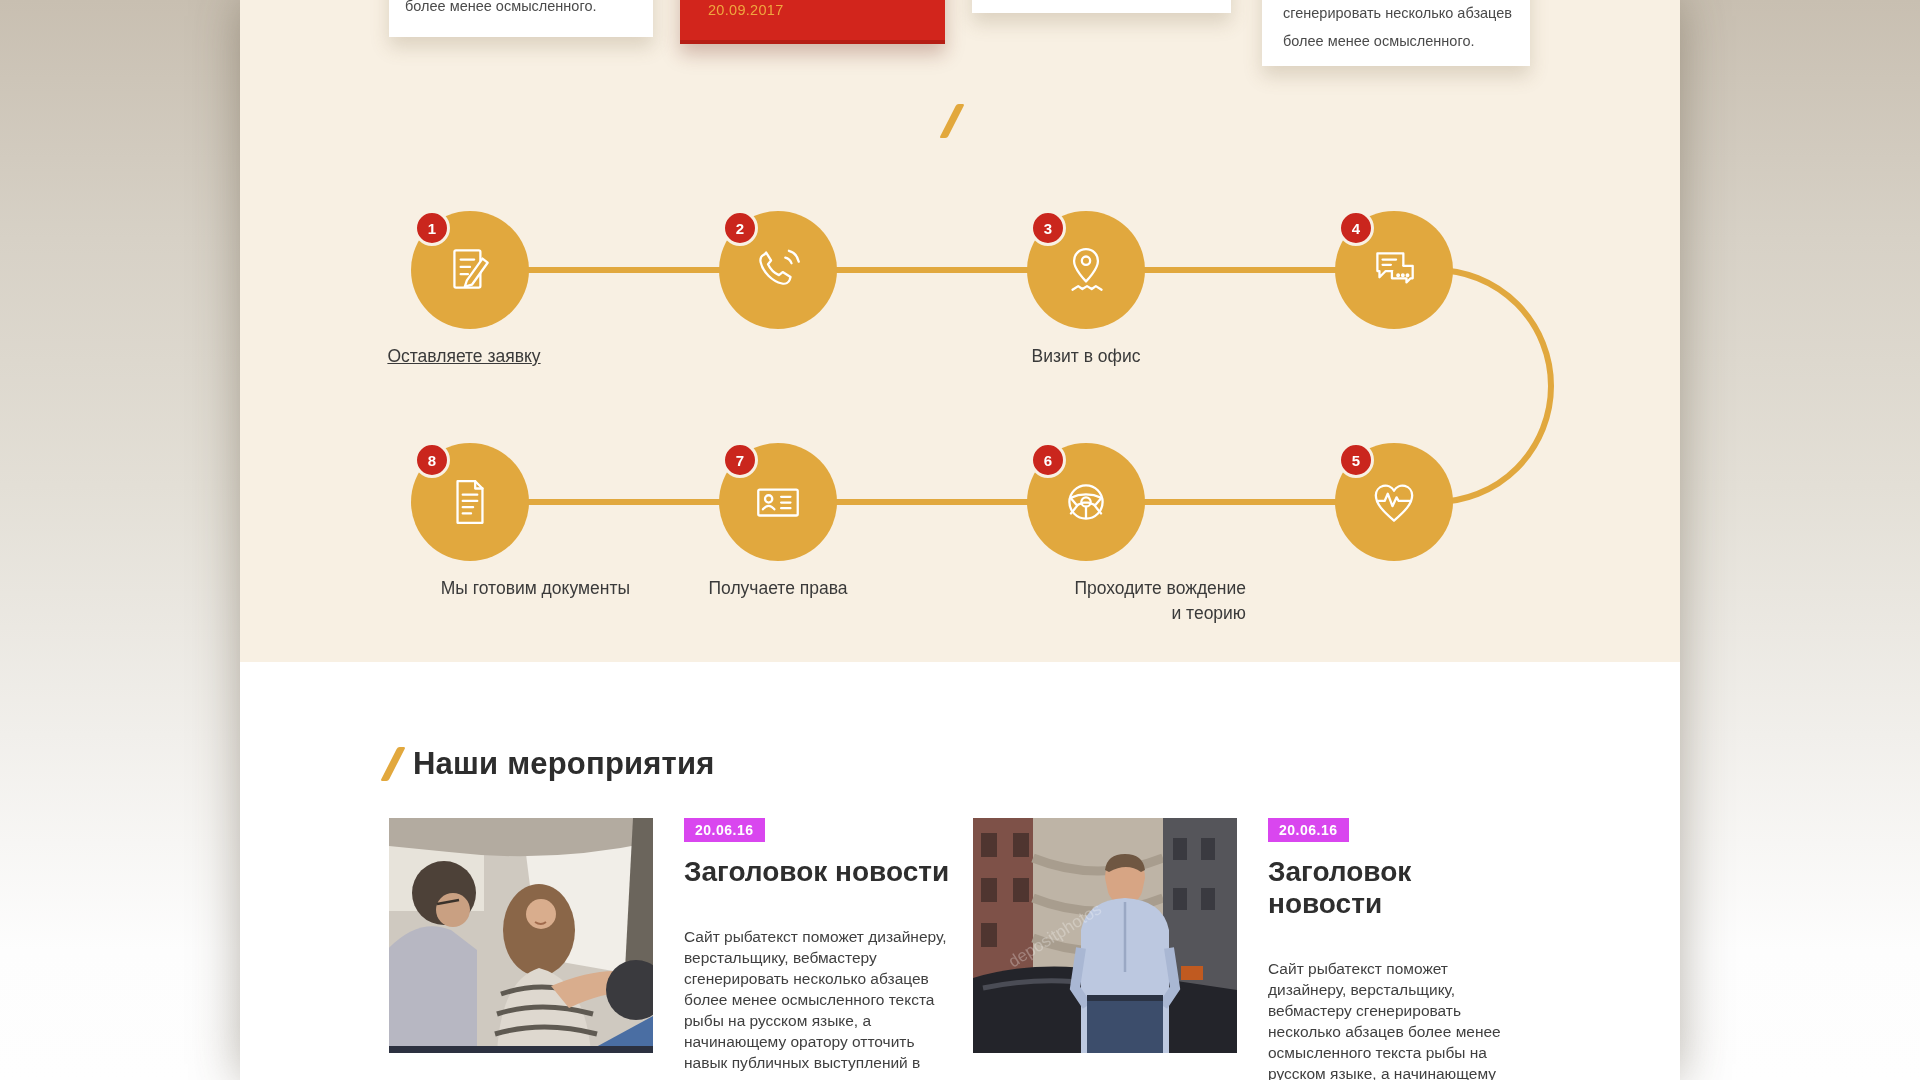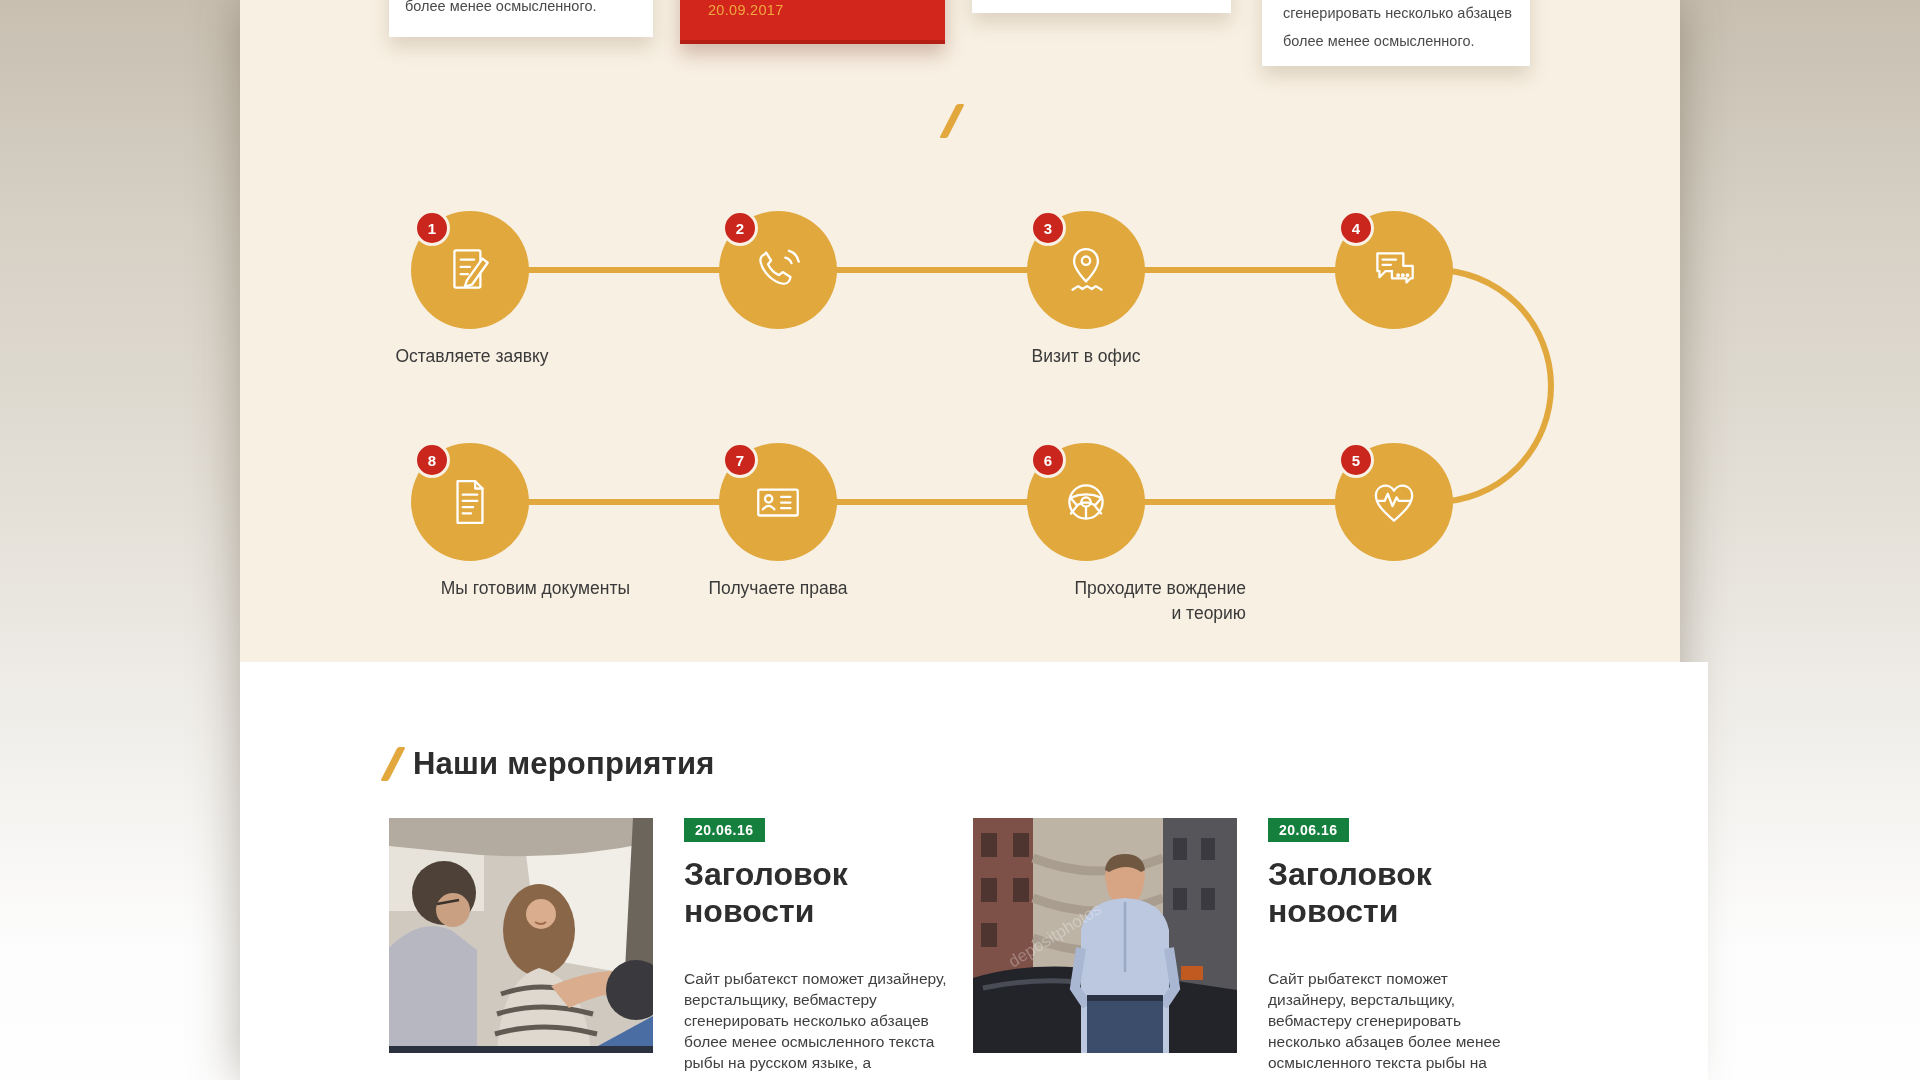--- a/index.html
+++ b/index.html
@@ -6,21 +6,21 @@
   body{
     width:1920px;height:1080px;overflow:hidden;
     font-family:"Liberation Sans", sans-serif;
     background:linear-gradient(180deg,#c8bfb1 0%,#d7d1c6 22%,#e3dfd6 45%,#f1efeb 68%,#fdfdfd 88%,#fefefe 100%);
   }
   .page{
     position:relative;width:1440px;height:1080px;margin:0 auto;
     box-shadow:0 0 46px rgba(70,58,36,.38);
   }
   .section-top{position:absolute;left:0;top:0;width:1440px;height:662px;background:#f8f0e3;overflow:visible;}
-  .section-events{position:absolute;left:0;top:662px;width:1440px;height:418px;background:#ffffff;padding-left:28px;}
+  .section-events{position:absolute;left:0;top:662px;width:1440px;height:418px;background:#ffffff;}
 
   
   .tcard{position:absolute;background:#fff;box-shadow:0 10px 18px rgba(110,90,55,.20);}
   .tcard .inner{color:#4a4a4a;font-size:14.5px;line-height:22px;}
   .tcard1{left:149px;top:-173px;width:264px;height:210px;}
   .tcard1 .inner{position:absolute;left:16px;top:168px;}
   .tcard-red{left:440px;top:-170px;width:265px;height:210px;background:#d2251c;border-bottom:4px solid #b51e15;box-shadow:0 10px 18px rgba(110,40,25,.28);}
   .tcard-red .date{position:absolute;left:28px;top:172px;color:#efa73e;font-weight:normal;font-size:14.5px;letter-spacing:.3px;}
   .tcard3{left:732px;top:-197px;width:259px;height:210px;}
   .tcard4{left:1022px;top:-144px;width:268px;height:210px;}
@@ -47,23 +47,23 @@
   }
   .step-label{
     position:absolute;width:320px;text-align:center;color:#3a3a3a;
     font-size:17.5px;line-height:25px;white-space:pre-line;z-index:1;
   }
   .icon svg{display:block;}
 
   
   .news-img{position:absolute;top:156px;width:264px;height:235px;overflow:hidden;cursor:pointer;}
   .news-text{position:absolute;top:156px;width:272px;}
-  .date-badge{display:inline-block;background:#15803d;color:#fff;font-size:14px;font-weight:bold;
+  .date-badge{display:inline-block;background:#d946ef;color:#fff;font-size:14px;font-weight:bold;
               padding:4px 11px;letter-spacing:.5px;}
-  .news-title{margin-top:14px;font-size:32px;font-weight:bold;color:#2e2e2e;cursor:pointer;}
+  .news-title{margin-top:14px;font-size:28px;font-weight:bold;color:#2e2e2e;cursor:pointer;}
   .news-body{margin-top:38px;font-size:15.5px;line-height:21px;color:#3f3f3f;}
 </style>
 </head>
 <body>
 
 <div class="page">
 
   <div class="section-top">
 
     <div class="tcard tcard1">
@@ -167,21 +167,21 @@
     <div class="step-circle" style="left:1095px;top:443px;">
       <span class="badge">5</span>
       <span class="icon">
         <svg width="54" height="54" viewBox="0 0 52 52" fill="none" stroke="#fff" stroke-width="2.2" stroke-linecap="round" stroke-linejoin="round">
           <path d="M26 44 C15 34.5 8.5 27.5 8.5 19.5 a9.3 9.3 0 0 1 17.5-4.3 9.3 9.3 0 0 1 17.5 4.3 C43.5 27.5 37 34.5 26 44 z"></path>
           <path d="M11 25 h6 l3-7 4.5 12 4-8.5 2 3.5 h10.5"></path>
         </svg>
       </span>
     </div>
 
-    <div class="step-label" style="left:72px;top:344px;">Оставляете заявку</div>
+    <div class="step-label" style="left:64px;top:344px;text-decoration:underline;">Оставляете заявку</div>
     <div class="step-label" style="left:686px;top:344px;">Визит в офис</div>
     <div class="step-label" style="left:70px;top:576px;text-align:right;">Мы готовим документы</div>
     <div class="step-label" style="left:378px;top:576px;">Получаете права</div>
     <div class="step-label" style="left:686px;top:576px;text-align:right;">Проходите вождение
 и теорию</div>
   </div>
 
   <div class="section-events">
 
     <div class="events-title">

